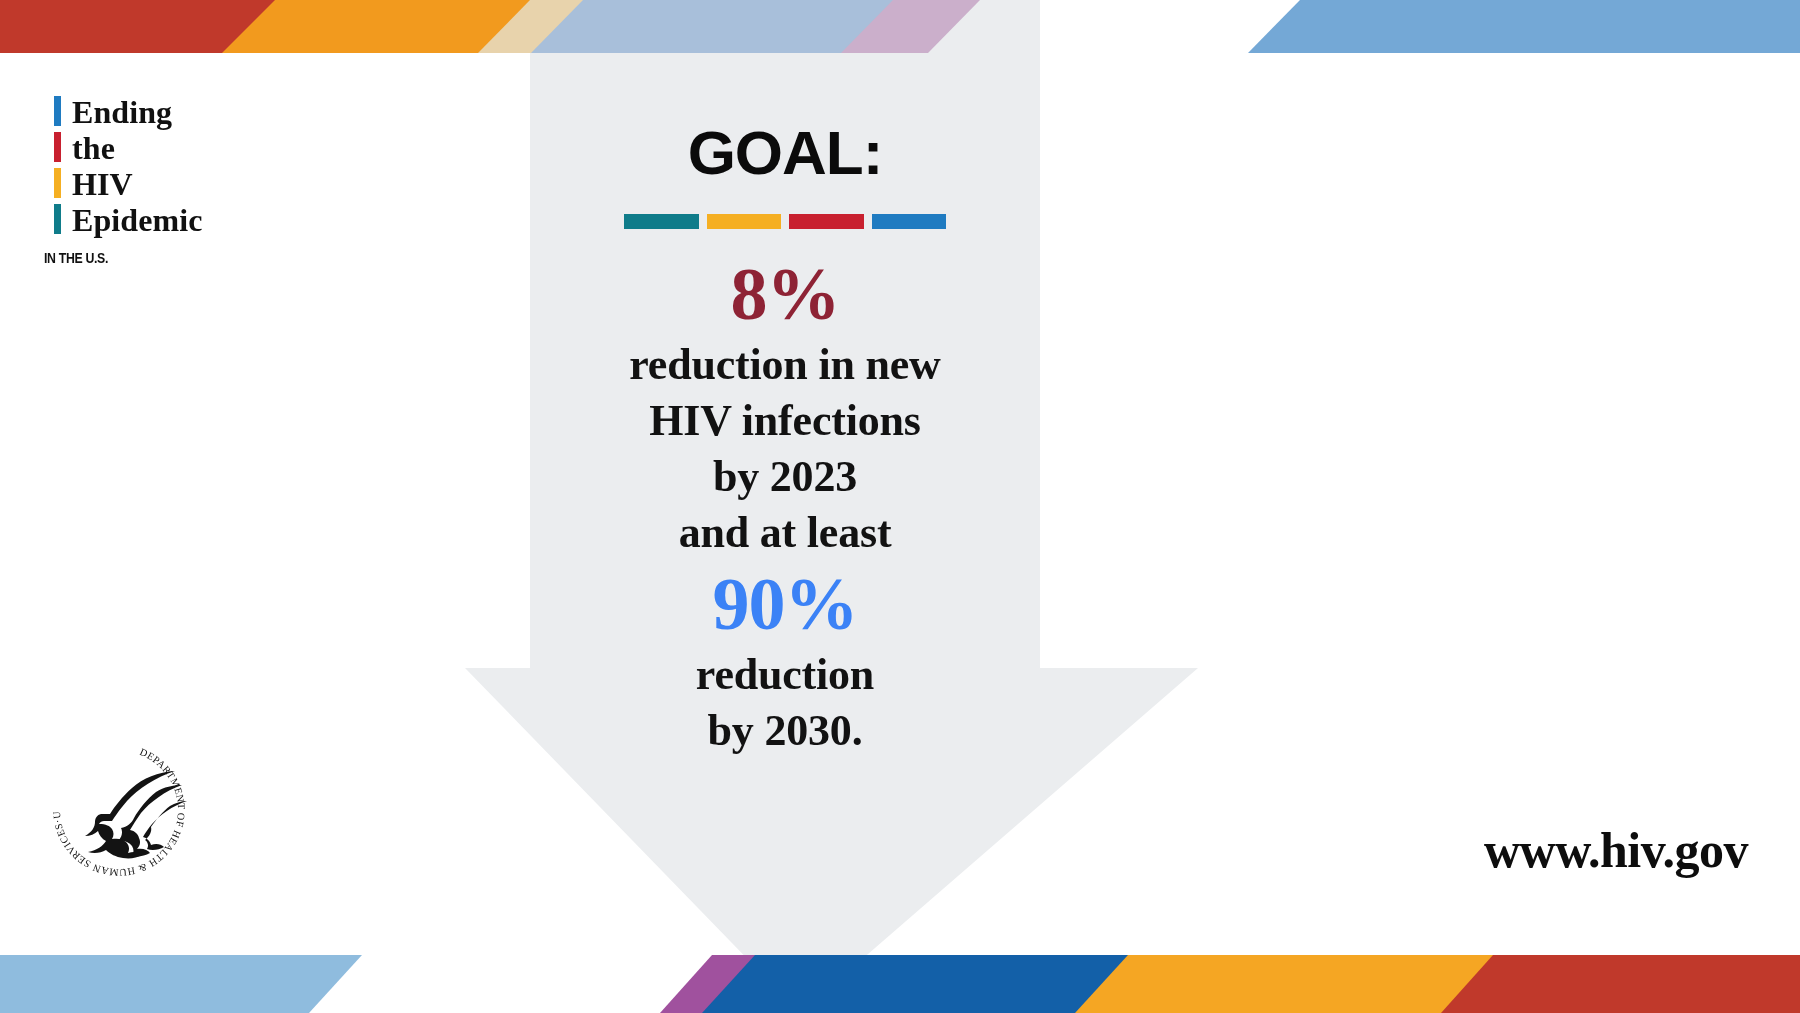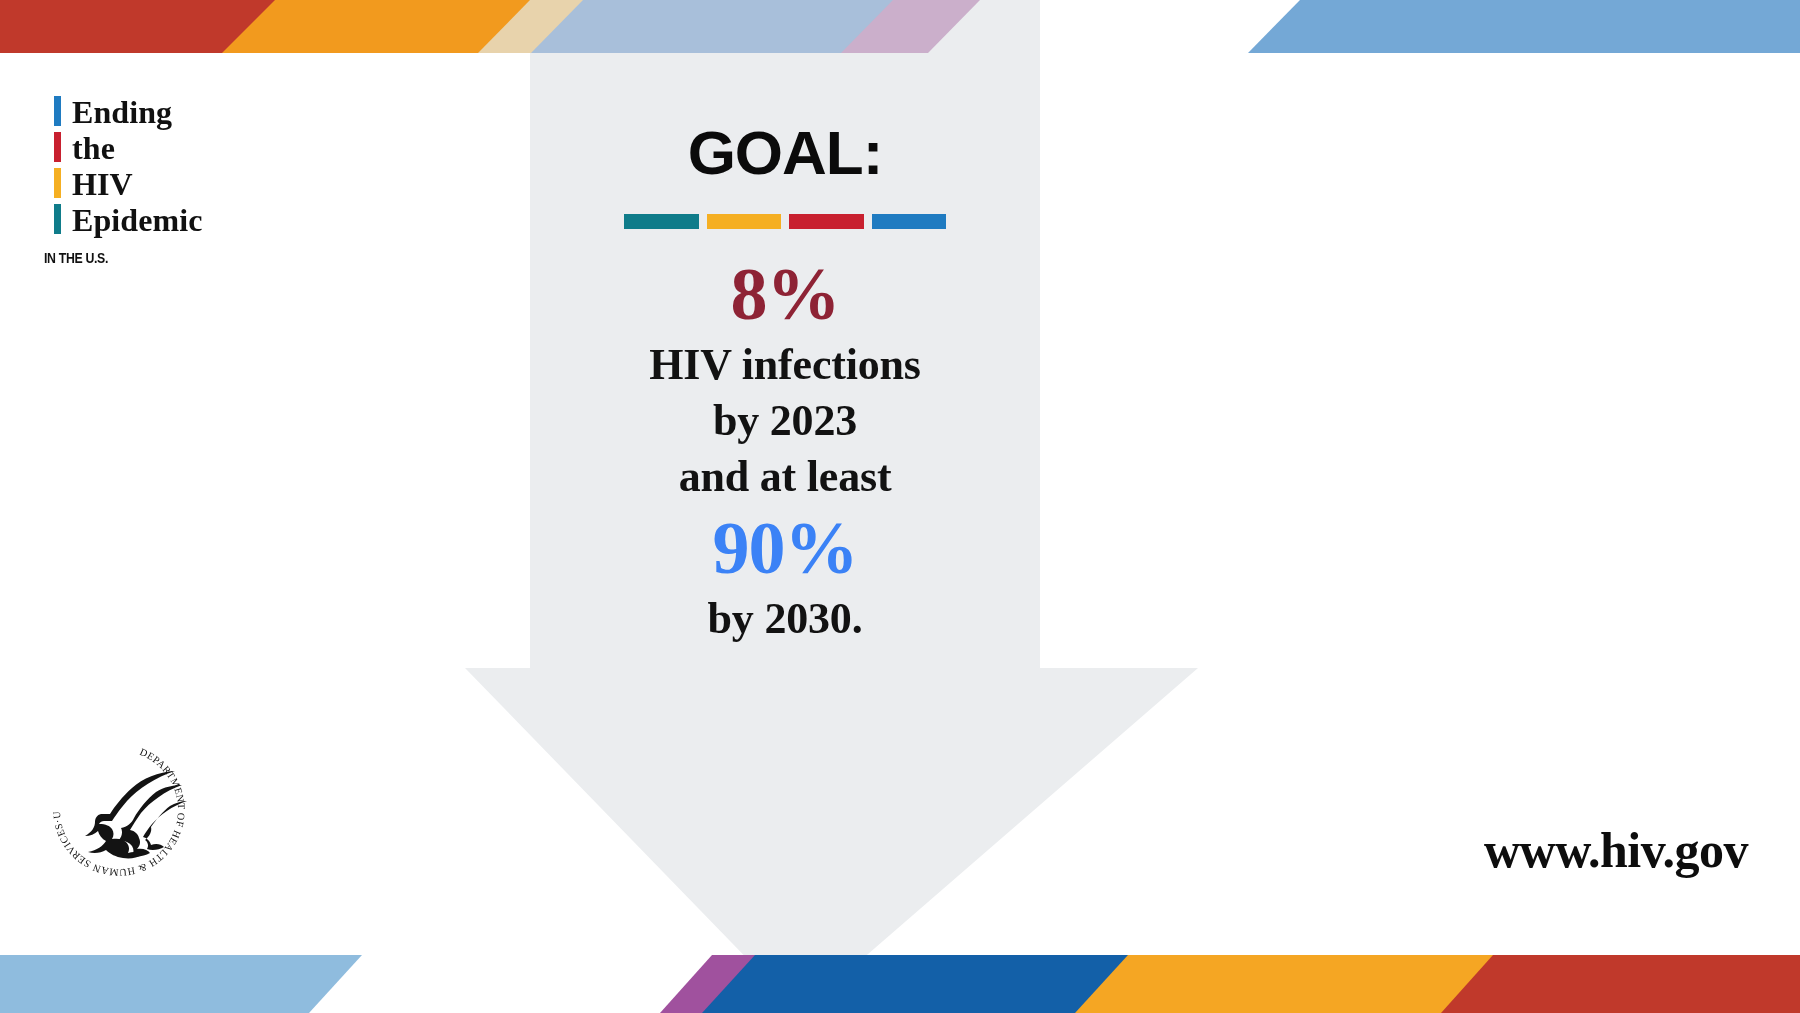--- a/index.html
+++ b/index.html
@@ -133,24 +133,26 @@
 
     <div id="accent-bars">
       <span class="accent-bar" style="background: rgb(15, 124, 138);"></span>
       <span class="accent-bar" style="background: rgb(245, 175, 34);"></span>
       <span class="accent-bar" style="background: rgb(200, 32, 47);"></span>
       <span class="accent-bar" style="background: rgb(31, 123, 193);"></span>
     </div>
 
     <div id="goal-body">
       <div class="goal-line big" style="color: rgb(142, 35, 53);">8%</div>
+      <div class="goal-line">reduction in new</div>
       <div class="goal-line">HIV infections</div>
       <div class="goal-line">by 2023</div>
       <div class="goal-line">and at least</div>
       <div class="goal-line big" style="color: #3b82f6;">90%</div>
+      <div class="goal-line">reduction</div>
       <div class="goal-line">by 2030.</div>
     </div>
   </div>
 
   <svg id="hhs-seal" viewBox="0 0 150 150">
     <defs>
       <path id="ring-path" d="M 16,75 A 59,59 0 1 1 134,75 A 59,59 0 1 1 16,75"></path>
     </defs>
     <text font-family="Liberation Serif, serif" font-size="10.2" font-weight="400" letter-spacing="0.5" fill="#131313">
       <textPath href="#ring-path" startOffset="30.5%" id="ring-text-path">DEPARTMENT OF HEALTH &amp; HUMAN SERVICES·USA</textPath>

